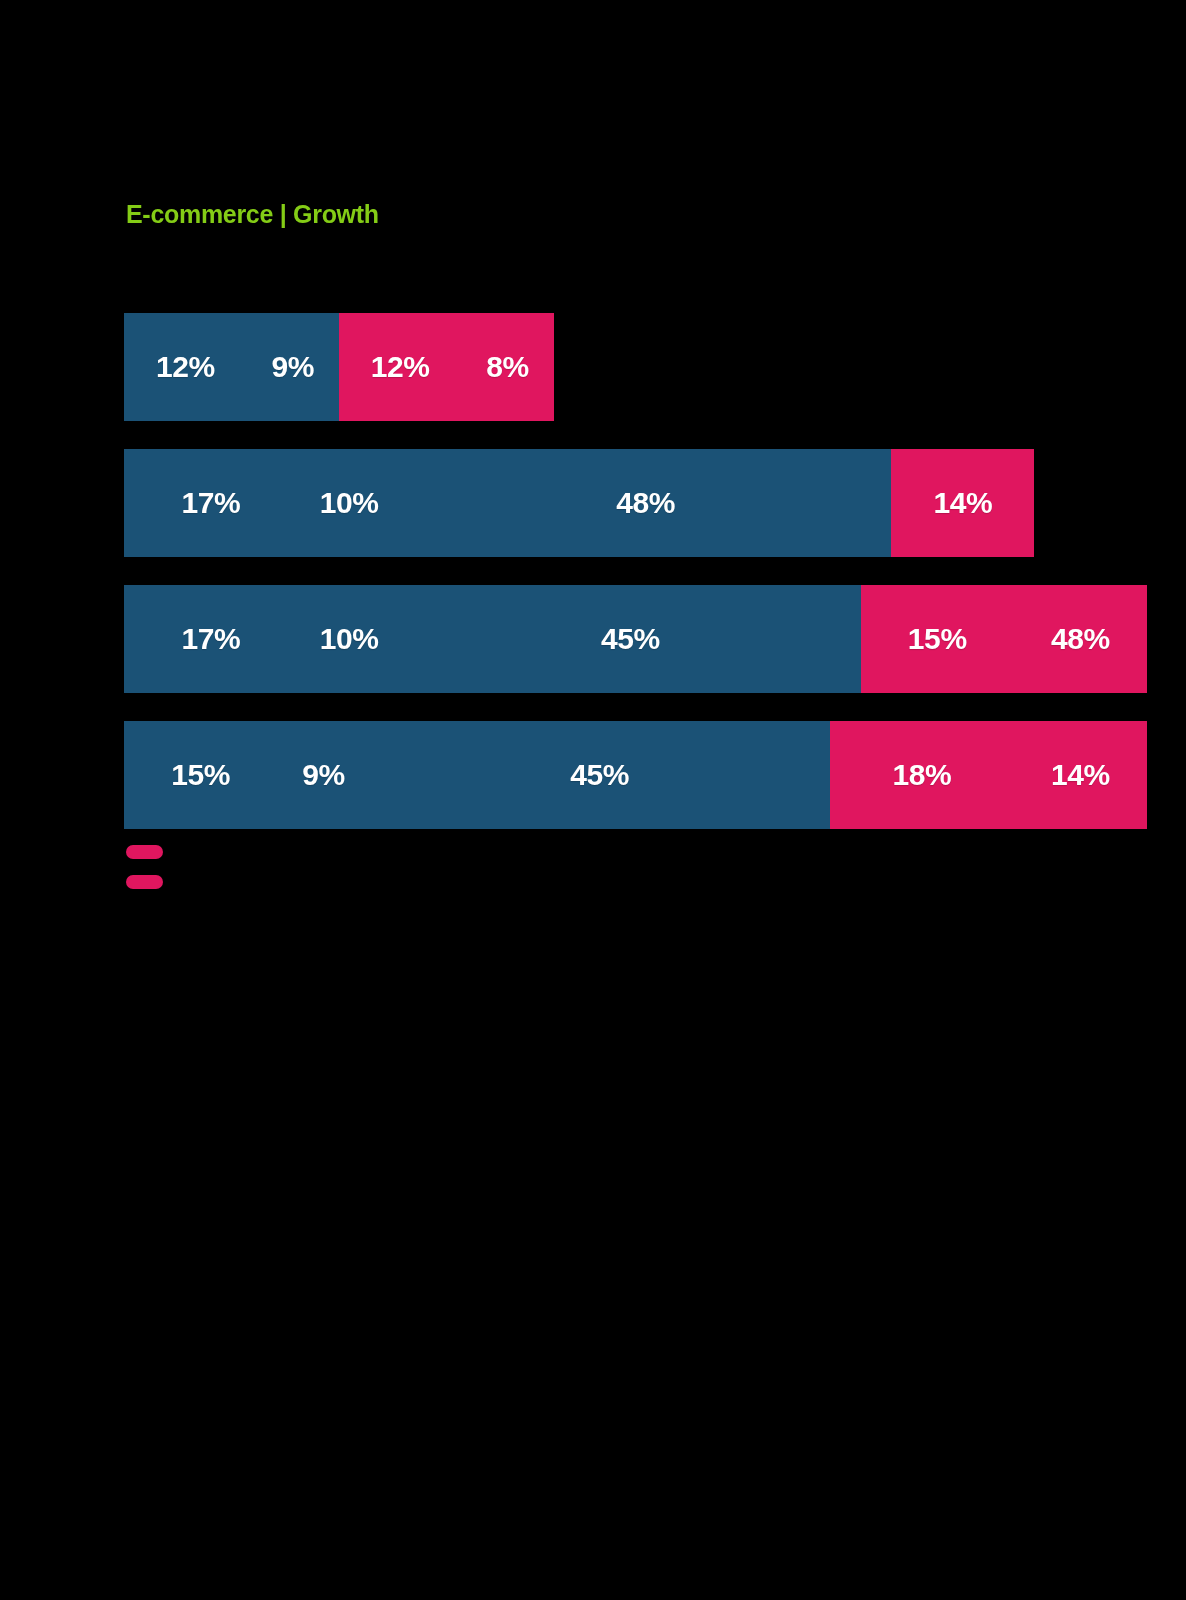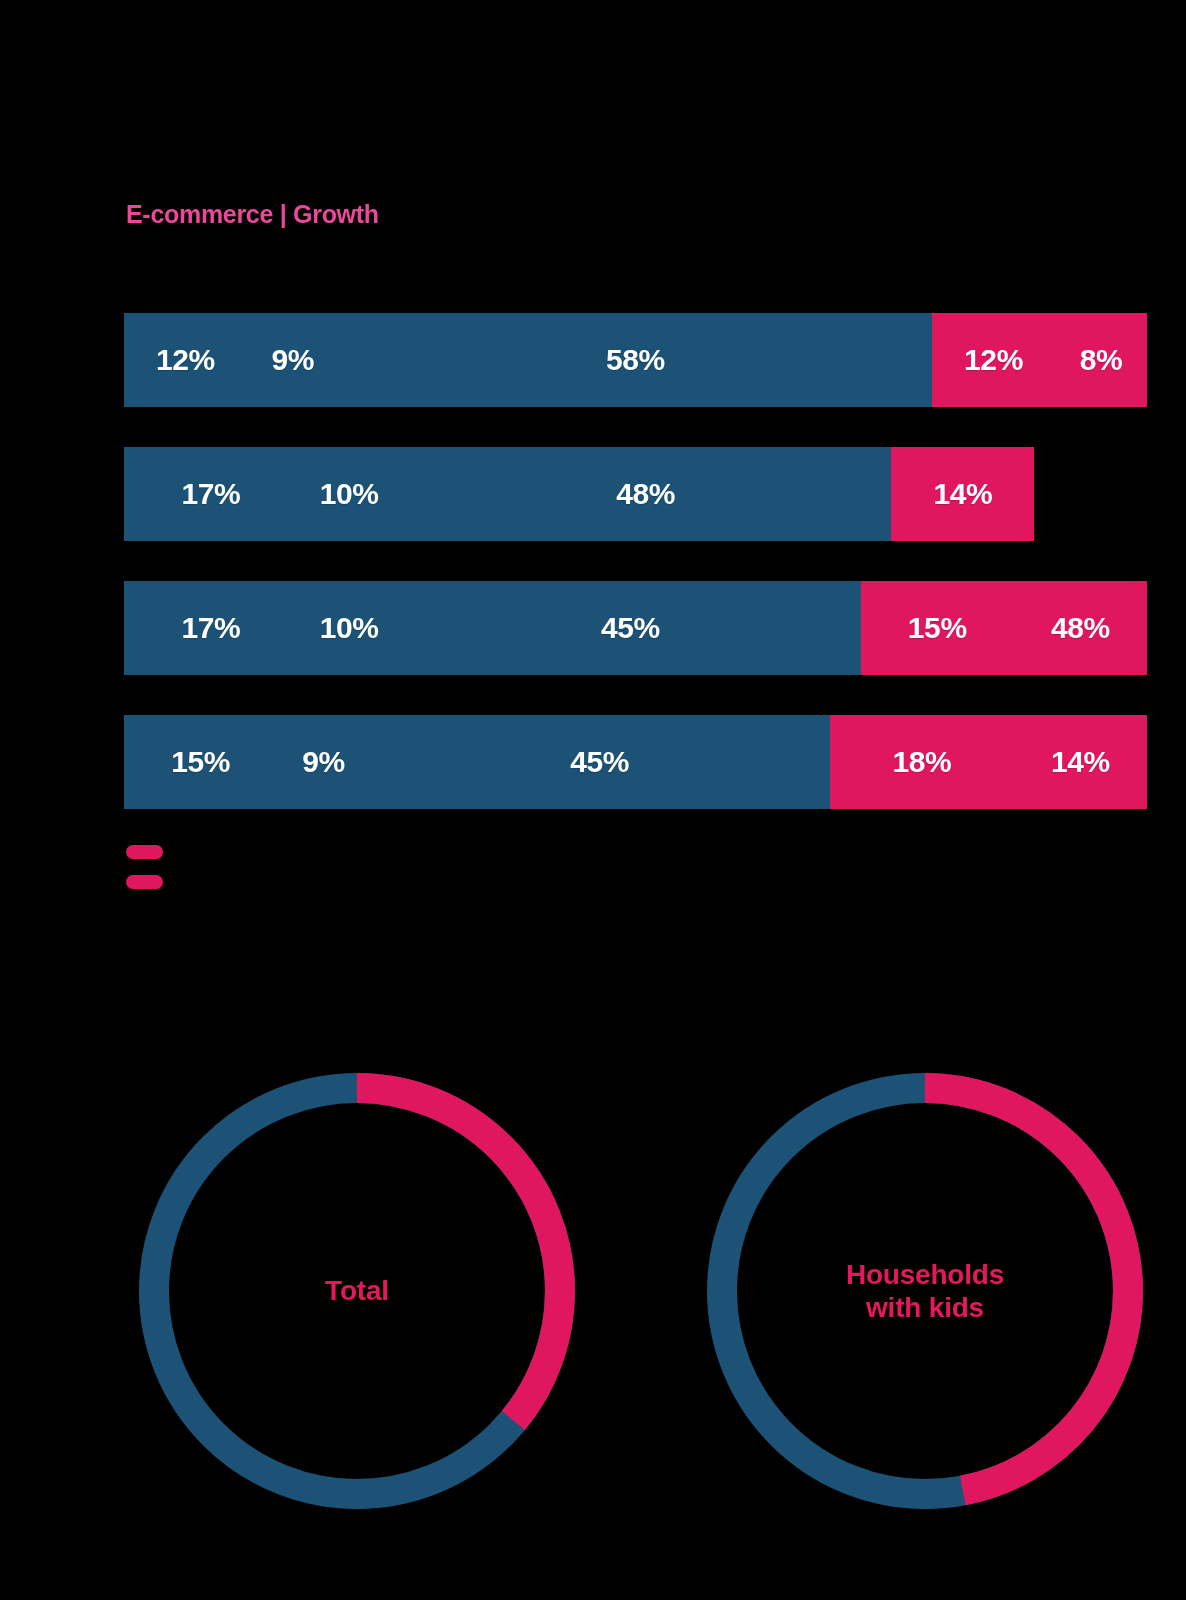--- a/index.html
+++ b/index.html
@@ -20,35 +20,35 @@
   }
 
   
   .chart-title {
     position: absolute;
     left: 126px;
     top: 200px;
     font-size: 25px;
     font-weight: bold;
     letter-spacing: -0.3px;
-    color: #ec4899;
+    color: #84cc16;
     white-space: nowrap;
   }
 
   
   .bars-area {
     position: absolute;
     left: 124px;
     top: 313px;
     width: 1023px;
   }
   .bar-row {
     position: relative;
-    height: 94px;
-    margin-bottom: 40px;
+    height: 108px;
+    margin-bottom: 28px;
     display: flex;
     width: 100%;
     align-items: center;
   }
   .seg {
     position: relative;
     height: 100%;
     display: flex;
     align-items: center;
     justify-content: center;
@@ -138,23 +138,20 @@
 
   <div class="bars-area">
 
     <div class="bar-row">
       <div class="seg seg-blue" style="width:12%">
         <span class="seg-label">12%</span>
       </div>
       <div class="seg seg-blue" style="width:9%">
         <span class="seg-label">9%</span>
       </div>
-      <div class="seg seg-blue" style="width:58%">
-        <span class="seg-label">58%</span>
-      </div>
       <div class="seg seg-pink" style="width:12%">
         <span class="seg-label">12%</span>
       </div>
       <div class="seg seg-pink" style="width:9%">
         <span class="seg-label">8%</span>
       </div>
     </div>
 
     <div class="bar-row">
       <div class="seg seg-blue" style="width:17%">
@@ -213,34 +210,14 @@
     <div class="legend-item">
       <span class="legend-swatch"></span>
       <span class="legend-text"></span>
     </div>
     <div class="legend-item">
       <span class="legend-swatch"></span>
       <span class="legend-text"></span>
     </div>
   </div>
 
-  <div class="donuts">
-
-    <div class="donut" id="donut-total">
-      <svg viewBox="0 0 470 470" width="470" height="470" aria-hidden="true">
-        <circle id="donut-total-blue" cx="235" cy="235" r="203" fill="none" stroke="#1b5276" stroke-width="30"></circle>
-        <circle id="donut-total-pink" cx="235" cy="235" r="203" fill="none" stroke="#e0165f" stroke-width="30" transform="rotate(-90 235 235)" stroke-dasharray="459.17518224868417 1275.486617357456"></circle>
-      </svg>
-      <div class="donut-center-label">Total</div>
-    </div>
-
-    <div class="donut" id="donut-kids">
-      <svg viewBox="0 0 470 470" width="470" height="470" aria-hidden="true">
-        <circle id="donut-kids-blue" cx="235" cy="235" r="203" fill="none" stroke="#1b5276" stroke-width="30"></circle>
-        <circle id="donut-kids-pink" cx="235" cy="235" r="203" fill="none" stroke="#e0165f" stroke-width="30" transform="rotate(-90 235 235)" stroke-dasharray="599.4787101580043 1275.486617357456"></circle>
-      </svg>
-      <div class="donut-center-label">Households
-with kids</div>
-    </div>
-
-  </div>
 
 </div>
 
 </body></html>

